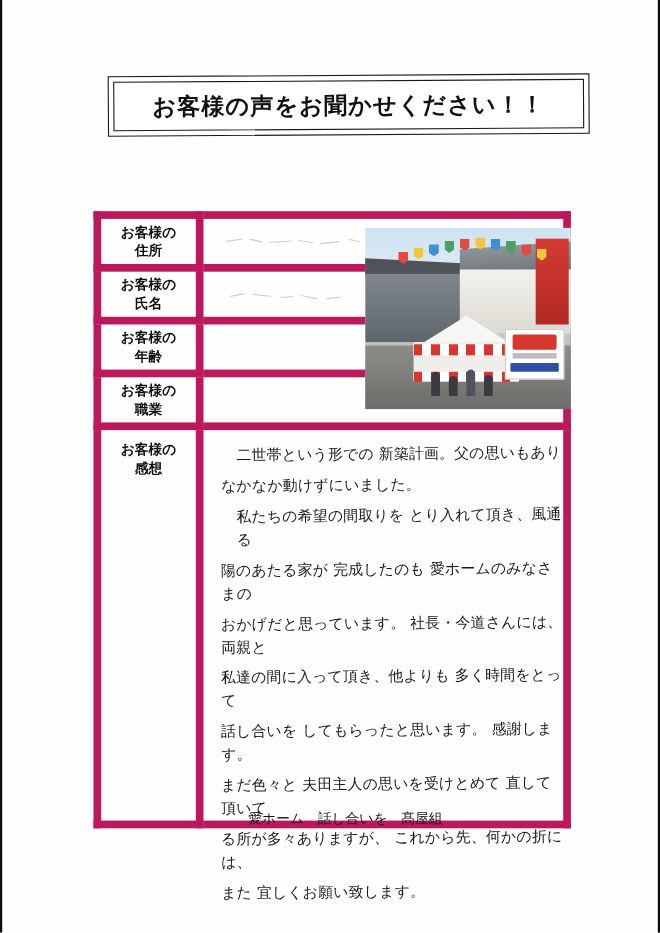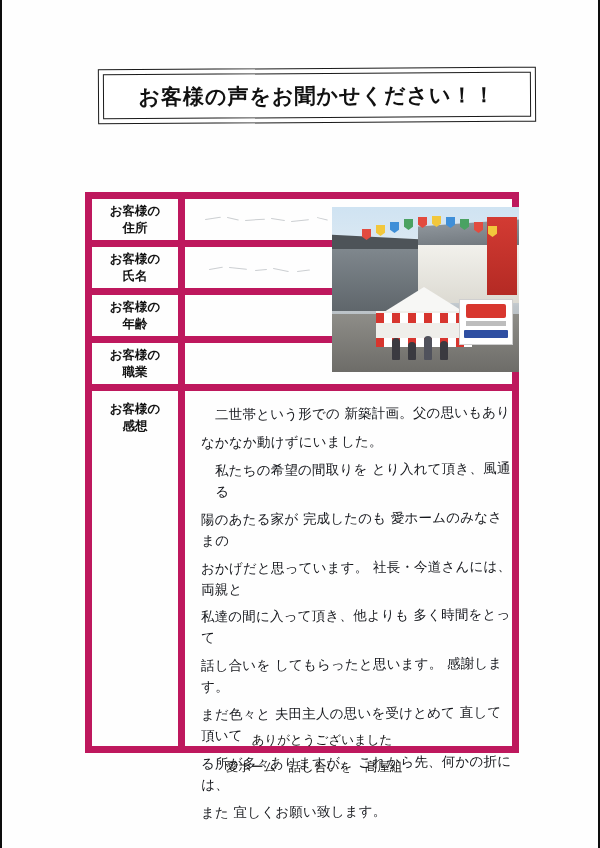--- a/index.html
+++ b/index.html
@@ -396,17 +396,16 @@
 
       <div class="ph-sign">
         <div class="logo"></div>
         <div class="l2"></div>
         <div class="l3"></div>
       </div>
     </div>
   </div>
 
   <div class="footer">
-    <div class="f2">ありがとうございました</div>
     <div class="f3">愛ホーム　話し合いを　髙屋組</div>
   </div>
 
 </div>
 
 </body></html>

